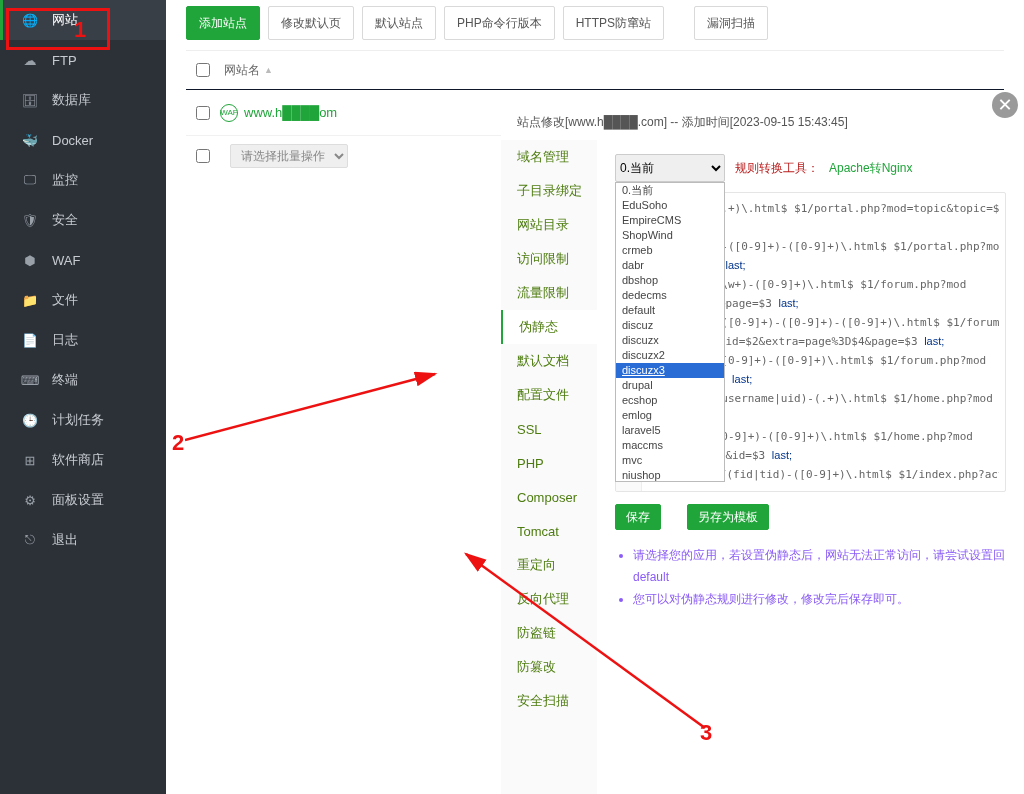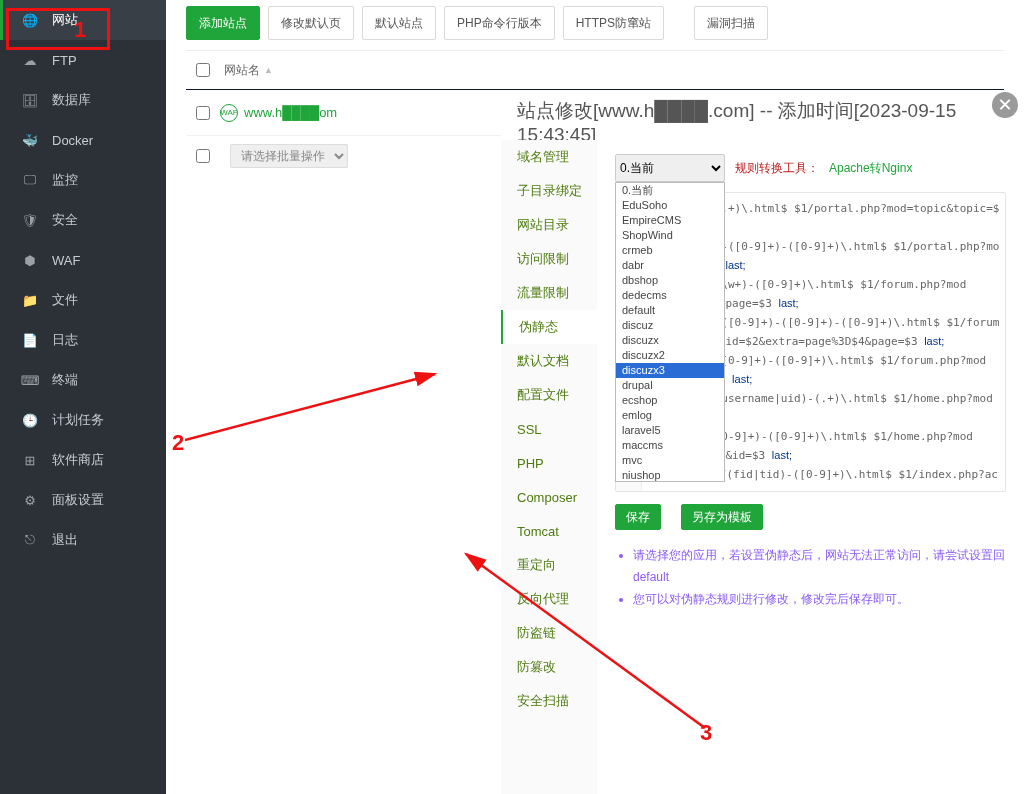--- a/index.html
+++ b/index.html
@@ -37,44 +37,44 @@
   .hdr-name { padding-left:4px; display:flex; align-items:center; gap:4px; }
   .tbl-row { display:flex; align-items:center; height:46px; border-bottom:1px solid #f1f1f1; font-size:13px; }
   .row-chk { width:34px; display:flex; align-items:center; justify-content:center; }
   .row-name { color:#20a53a; display:flex; align-items:center; gap:6px; cursor:pointer; }
   .waf-badge { width:18px; height:18px; border-radius:50%; border:1.5px solid #20a53a; color:#20a53a; font-size:8px; display:inline-flex; align-items:center; justify-content:center; }
   .bulk-row { display:flex; align-items:center; height:40px; gap:10px; font-size:12px; color:#888; }
   .bulk-sel { height:24px; font-size:12px; color:#888; border:1px solid #ddd; border-radius:2px; padding:0 6px; min-width:110px; }
 
   
   .modal { position:absolute; left:335px; top:104px; right:0; bottom:0; background:#fff; }
-  .modal-title { height:36px; display:flex; align-items:center; padding-left:16px; font-size:19px; color:#555; background:#fff; }
+  .modal-title { height:36px; display:flex; align-items:center; padding-left:16px; font-size:12px; color:#555; background:#fff; }
   .modal-body { display:flex; height:calc(100% - 36px); }
   .modal-tabs { width:96px; background:#fafafa; display:flex; flex-direction:column; font-size:13px; color:#4d7c0f; }
   .mtab { height:34px; display:flex; align-items:center; padding-left:16px; cursor:pointer; }
   .mtab.active { background:#fff; border-left:2px solid #20a53a; font-weight:500; }
   .modal-content { flex:1; padding:14px 18px; font-size:12px; color:#444; position:relative; }
 
   .rule-row { display:flex; align-items:center; gap:10px; margin-bottom:10px; }
   .rule-sel { height:28px; width:110px; font-size:12px; border:1px solid #ccc; border-radius:2px; }
   .rule-lbl { color:#b91c1c; }
   .apache-link { color:#20a53a; cursor:pointer; }
 
   .dropdown-pop { position:absolute; left:0; top:28px; width:110px; max-height:300px; overflow:auto; background:#fff; border:1px solid #bbb; z-index:5; }
   .dd-opt { height:15px; line-height:15px; padding:0 6px; font-size:11px; cursor:pointer; white-space:nowrap; }
-  .dd-opt.selected { background:#2a6cd6; color:#fff; }
+  .dd-opt.selected { background:#2a6cd6; color:#fff;text-decoration:underline; }
 
   .code-area { border:1px solid #e5e5e5; border-radius:2px; margin-top:2px; height:300px; overflow:hidden; position:relative; }
   .code-gutter { position:absolute; left:0; top:0; bottom:0; width:26px; background:#fafafa; border-right:1px solid #eee; font-size:11px; color:#b8b8b8; text-align:right; padding:6px 4px 0 0; line-height:19px; }
   .code-text { position:absolute; left:30px; right:6px; top:6px; bottom:6px; font-family:Consolas, Menlo, monospace; font-size:11px; line-height:19px; white-space:pre; color:#666; overflow:hidden; }
   .code-text .kw { color:#003388; }
   .code-text .re { color:#067d17; }
   .code-text .purp { color:#3f51b5; }
 
-  .actions { display:flex; gap:20px; margin:12px 0 14px 0; }
+  .actions { display:flex; gap:26px; margin:12px 0 14px 0; }
 
   .tips { color:#8b5cf6; font-size:12px; line-height:22px; }
   .tips li { list-style:disc; margin-left:18px; }
 
   .close-badge { position:absolute; right:6px; top:92px; width:26px; height:26px; border-radius:50%; background:#9a9a9a; color:#fff; font-size:18px; display:flex; align-items:center; justify-content:center; cursor:pointer; z-index:30; }
 
   .sort-caret { font-size:9px; color:#bbb; }
 
   input[type=checkbox] { width:14px; height:14px; }
 

